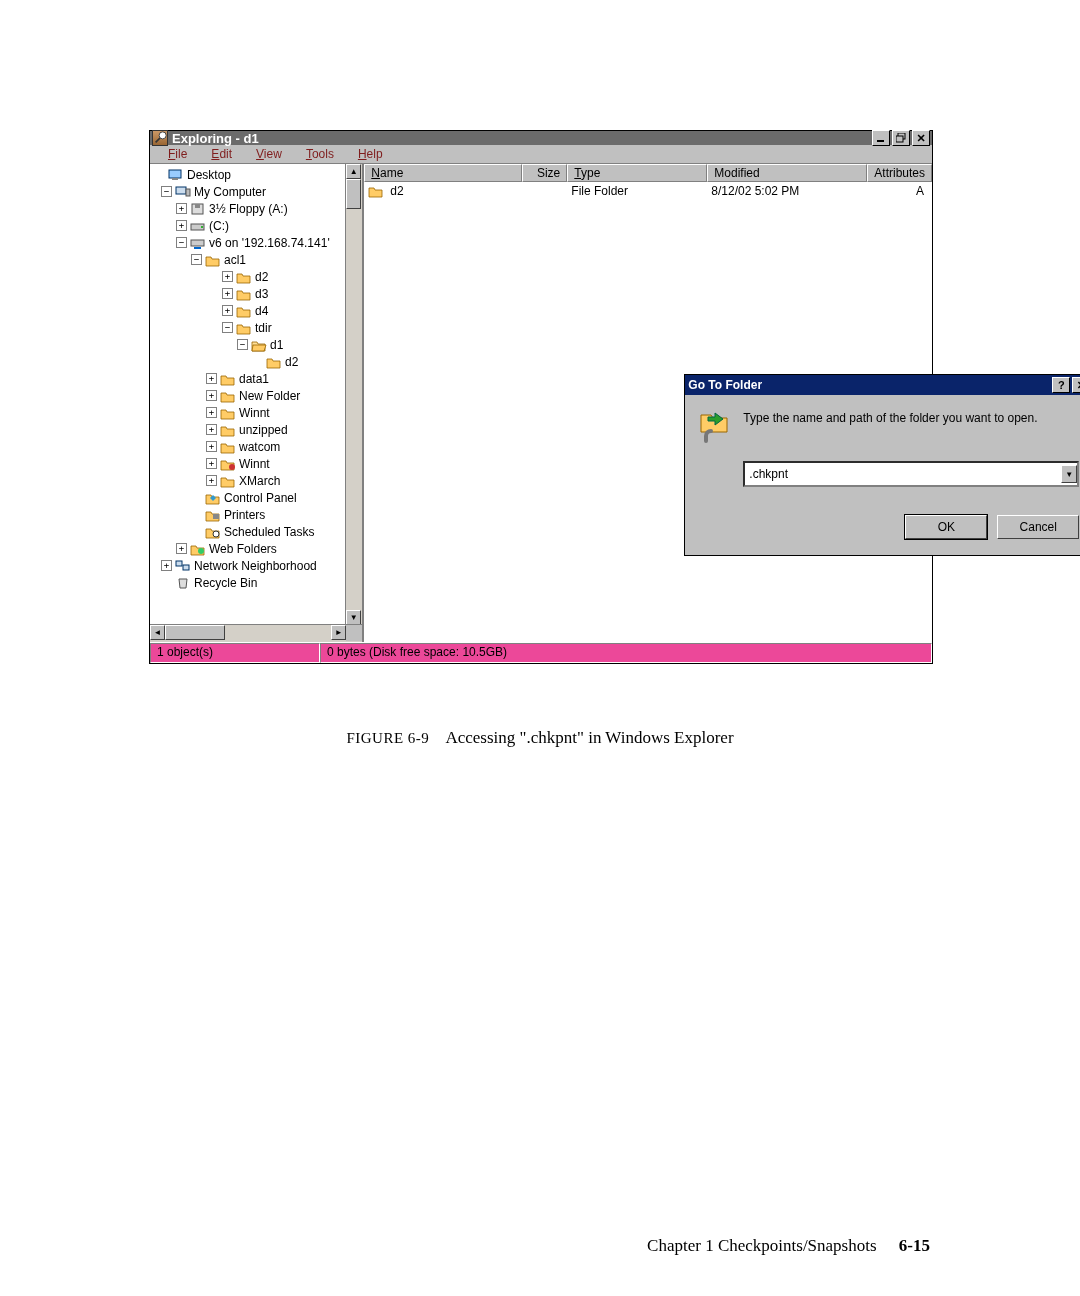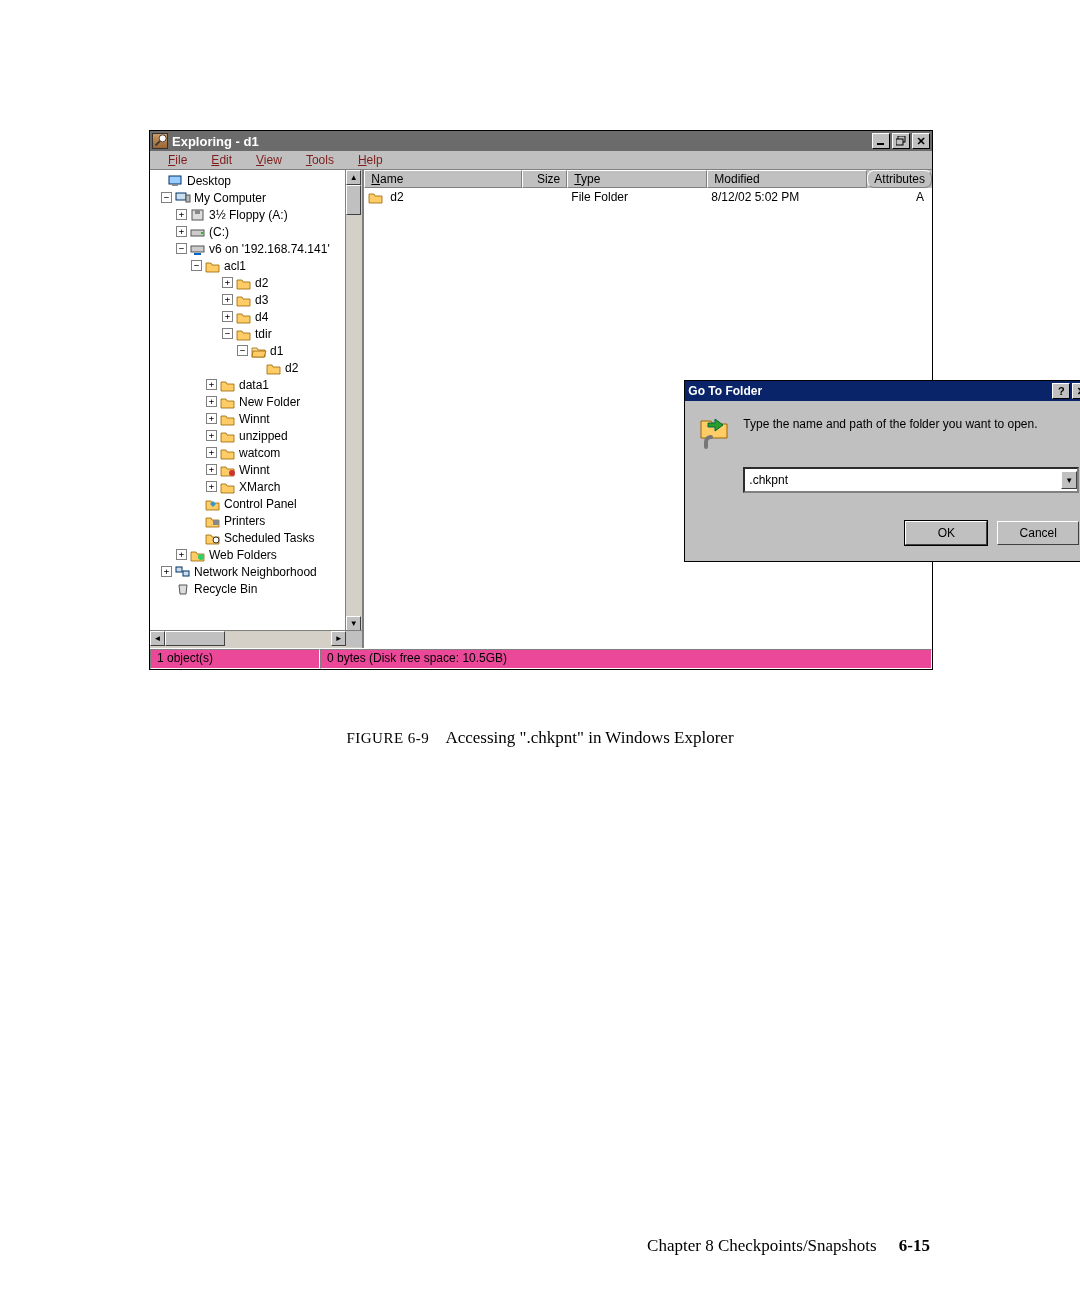--- a/index.html
+++ b/index.html
@@ -24,21 +24,21 @@
     top: 130px;
     width: 782px;
     background: #c0c0c0;
     border: 1px solid #000;
     font-family: Tahoma, Arial, sans-serif;
     font-size: 12px;
   }
   .titlebar {
     display: flex;
     align-items: center;
-    height: 20px;
+    height: 14px;
     background: #6b6b6b;
     color: #fff;
     padding: 0 2px;
   }
   .titlebar .app-icon {
     width: 16px; height: 16px;
     margin-right: 4px;
     background: linear-gradient(#cc9966,#996633);
     border: 1px solid #333;
     box-sizing: border-box;
@@ -152,21 +152,21 @@
     border:1px solid; border-color:#fff #808080 #808080 #fff;
     box-sizing:border-box;
     padding:1px 6px;
     font-size:12px;
   }
   .colh u { text-decoration: underline; }
   .c-name{width:158px;}
   .c-size{width:45px; text-align:right;}
   .c-type{width:140px;}
   .c-mod{width:160px;}
-  .c-attr{flex:1; text-align:right;border-radius:7px;}
+  .c-attr{flex:1; text-align:right;}
   .list-rows { font-size:12px; }
   .lrow { display:flex; height:17px; align-items:center; }
   .lrow .c-name{display:flex;align-items:center;gap:3px;padding-left:4px;}
 
   
   .dialog {
     position:absolute;
     left: 320px;
     top: 210px;
     width: 408px;
@@ -640,17 +640,17 @@
     </div>
   </div>
 
   <div class="caption">
     <span class="fignum">FIGURE 6-9</span>
     &nbsp;&nbsp;
     <span>Accessing ".chkpnt" in Windows Explorer</span>
   </div>
 
   <div class="footer">
-    <span>Chapter 8   Checkpoints/Snapshots</span>
+    <span>Chapter 1   Checkpoints/Snapshots</span>
     <span class="pageno">6-15</span>
   </div>
 
 </div>
 
 </body></html>

